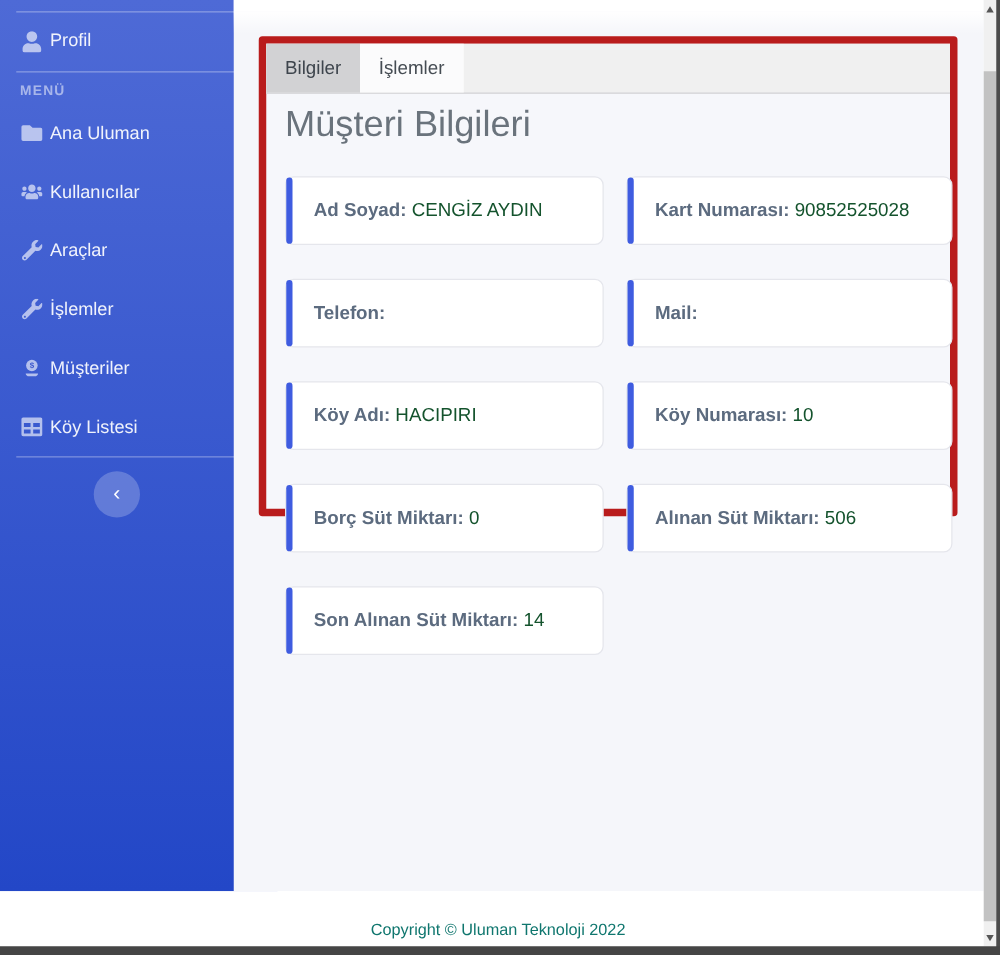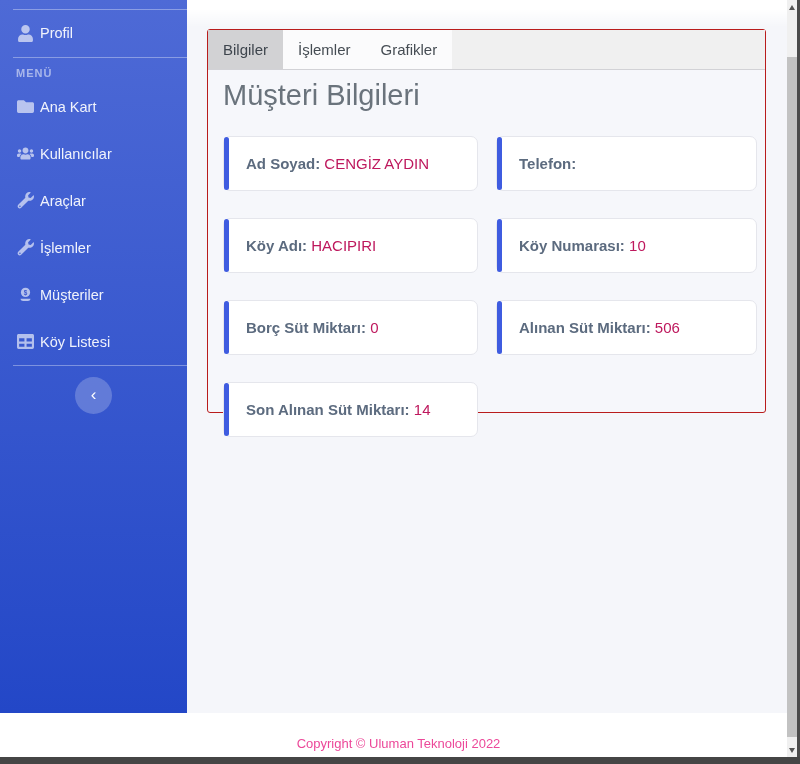--- a/index.html
+++ b/index.html
@@ -29,41 +29,41 @@
                   background:rgba(255,255,255,.22); display:flex; align-items:center; justify-content:center;
                   color:#fff; font-size:17px; cursor:pointer; line-height:1; padding-bottom:2px; }
 
   
   .main { position:absolute; left:187px; top:0; width:600px; height:713px; background:var(--page_bg,#f5f6fa); }
   .top-strip { position:absolute; left:0; top:0; width:100%; height:9px; background:#fff; }
   .top-shade { position:absolute; left:0; top:9px; width:100%; height:18px;
                background:linear-gradient(#ffffff, rgba(255,255,255,0)); }
 
   .content-card { position:absolute; left:20px; top:29px; width:559px; height:384px;
-                  background:#f6f7fb; border:1px solid #b91c1c; border-radius:3px; }
+                  background:#f6f7fb; border:6px solid #b91c1c; border-radius:3px; }
   .tabbar { display:flex; height:40px; background:#f0f0f0; border-bottom:1px solid #d2d2d6; }
   .tab { display:flex; align-items:center; padding:0 15px; font-size:15px; color:#454c53;
          background:#fbfbfc; cursor:pointer; }
   .tab.active { background:#d2d2d4; color:#3e454d; }
   .page-title { font-size:29px; font-weight:400; color:#6a737c; margin:11px 0 0 15px; line-height:29px; }
 
   .grid { display:grid; grid-template-columns:255px 261px; column-gap:18px; row-gap:27px;
           margin:26px 10px 0 15px; }
   .info-card { position:relative; background:#fff; border:1px solid #e5e6ec; border-radius:7px;
                min-height:55px; display:flex; align-items:center; padding:8px 10px 8px 22px;
                font-size:15px; line-height:22px; align-self:start; }
   .info-card::before { content:""; position:absolute; left:0; top:0; bottom:0; width:5px;
                        border-radius:4px; background:var(--accent,#3f5ce0); }
   .info-card .lbl { font-weight:bold; color:#5c6b7f;margin-top:16px; }
-  .info-card .val { color:#be185d; }
+  .info-card .val { color:#14532d; }
 
   
   .footer { position:absolute; left:0; top:713px; width:797px; height:44px; background:#fff;
             text-align:center; }
-  .footer span { display:inline-block; margin-top:23px; font-size:13px; color:#ec4899; }
+  .footer span { display:inline-block; margin-top:23px; font-size:13px; color:#0f766e; }
 
   
   .scrollbar { position:absolute; right:3px; top:0; width:10px; height:757px; background:#f0f0f0; }
   .sb-arrow { position:absolute; left:0; width:10px; height:14px; display:flex; align-items:center;
               justify-content:center; cursor:pointer; }
   .sb-arrow.up { top:0; } .sb-arrow.down { bottom:0; }
   .tri-up { width:0; height:0; border-left:3.5px solid transparent; border-right:3.5px solid transparent;
             border-bottom:5px solid #555; }
   .tri-down { width:0; height:0; border-left:3.5px solid transparent; border-right:3.5px solid transparent;
               border-top:5px solid #555; }
@@ -88,21 +88,21 @@
 
   <div class="menu-label">MENÜ</div>
 
   <ul class="menu-list">
     <li class="sb-item">
       <span class="mi">
         <svg viewBox="0 0 512 512" fill="currentColor">
             <path d="M464 128H272l-64-64H48C21.5 64 0 85.5 0 112v288c0 26.5 21.5 48 48 48h416c26.5 0 48-21.5 48-48V176c0-26.5-21.5-48-48-48z"></path>
           </svg>
       </span>
-      <span class="sb-label">Ana Kart</span>
+      <span class="sb-label">Ana Uluman</span>
     </li>
     <li class="sb-item">
       <span class="mi">
         <svg viewBox="0 0 640 512" fill="currentColor">
             <path d="M96 224c35.3 0 64-28.7 64-64s-28.7-64-64-64-64 28.7-64 64 28.7 64 64 64zm448 0c35.3 0 64-28.7 64-64s-28.7-64-64-64-64 28.7-64 64 28.7 64 64 64zm32 32h-64c-17.6 0-33.5 7.1-45.1 18.6 40.3 22.1 68.9 62 75.1 109.4h66c17.7 0 32-14.3 32-32v-32c0-35.3-28.7-64-64-64zm-256 0c61.9 0 112-50.1 112-112S381.9 32 320 32 208 82.1 208 144s50.1 112 112 112zm76.8 32h-8.3c-20.8 10-43.9 16-68.5 16s-47.6-6-68.5-16h-8.3C179.6 288 128 339.6 128 403.2V432c0 26.5 21.5 48 48 48h288c26.5 0 48-21.5 48-48v-28.8c0-63.6-51.6-115.2-115.2-115.2zm-223.7-13.4C161.5 263.1 145.6 256 128 256H64c-35.3 0-64 28.7-64 64v32c0 17.7 14.3 32 32 32h65.9c6.3-47.4 34.9-87.3 75.2-109.4z"></path>
           </svg>
       </span>
       <span class="sb-label">Kullanıcılar</span>
     </li>
     <li class="sb-item">
@@ -149,32 +149,39 @@
 </nav>
 
 <main class="main">
   <div class="top-strip"></div>
   <div class="top-shade"></div>
 
   <section class="content-card">
     <div class="tabbar">
       <div class="tab active">Bilgiler</div>
       <div class="tab">İşlemler</div>
-      <div class="tab">Grafikler</div>
     </div>
 
     <h2 class="page-title">Müşteri Bilgileri</h2>
 
     <div class="grid">
       <div class="info-card">
         <div><span class="lbl">Ad Soyad:</span>
         <span class="val">CENGİZ AYDIN</span></div>
       </div>
       <div class="info-card">
+        <div><span class="lbl">Kart Numarası:</span>
+        <span class="val">90852525028</span></div>
+      </div>
+      <div class="info-card">
         <div><span class="lbl">Telefon:</span>
+        <span class="val"></span></div>
+      </div>
+      <div class="info-card">
+        <div><span class="lbl">Mail:</span>
         <span class="val"></span></div>
       </div>
       <div class="info-card">
         <div><span class="lbl">Köy Adı:</span>
         <span class="val">HACIPIRI</span></div>
       </div>
       <div class="info-card">
         <div><span class="lbl">Köy Numarası:</span>
         <span class="val">10</span></div>
       </div>

